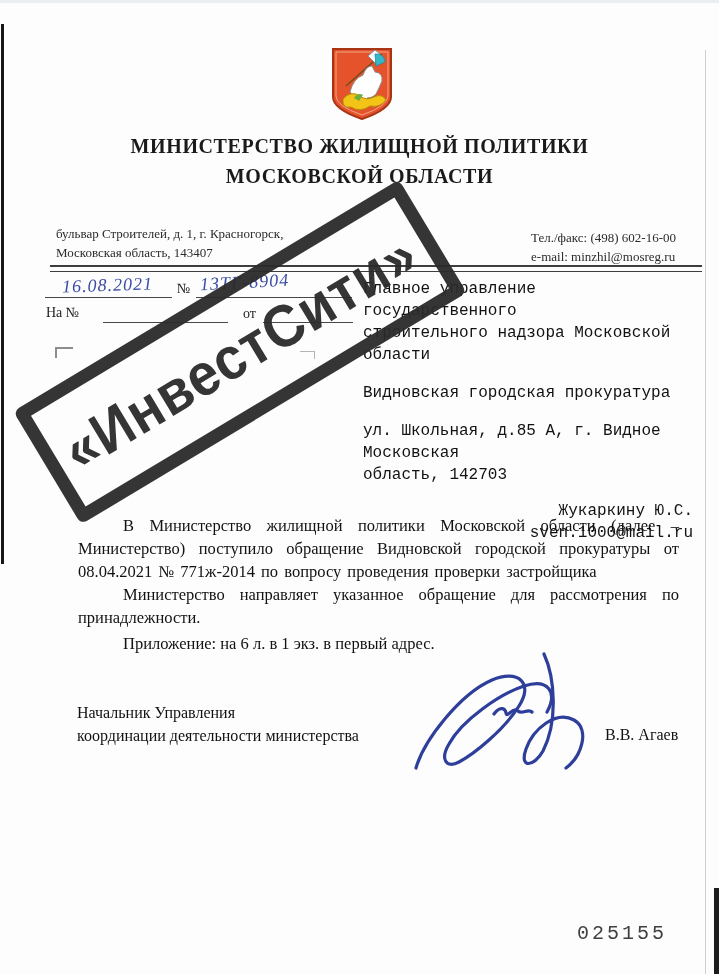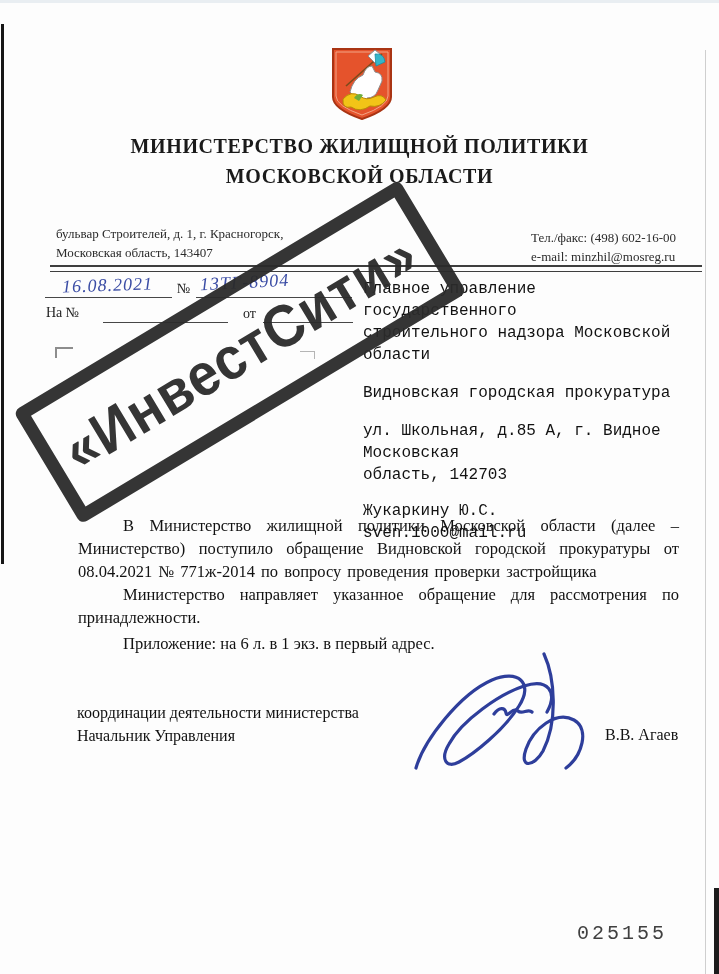--- a/index.html
+++ b/index.html
@@ -128,35 +128,35 @@
   <div class="recipient">
     <div class="grp">
       <div>Главное управление государственного</div>
       <div>строительного надзора Московской области</div>
     </div>
     <div class="grp">Видновская городская прокуратура</div>
     <div class="grp">
       <div>ул. Школьная, д.85 А, г. Видное Московская</div>
       <div>область, 142703</div>
     </div>
-    <div class="grp" style="margin-top:-2px;">
+    <div class="grp" style="margin-top:-2px;text-align:right;">
       <div>Жукаркину Ю.С.</div>
       <div>sven.1000@mail.ru</div>
     </div>
   </div>
 
   <div class="body-text">
     <p>В Министерство жилищной политики Московской области (далее – Министерство) поступило обращение Видновской городской прокуратуры от 08.04.2021 № 771ж-2014 по вопросу проведения проверки застройщика</p>
     <p>Министерство направляет указанное обращение для рассмотрения по принадлежности.</p>
   </div>
   <div class="attachment">Приложение: на 6 л. в 1 экз. в первый адрес.</div>
 
   <div class="sig-post">
+    <div>Начальник Управления</div>
     <div>координации деятельности министерства</div>
-    <div>Начальник Управления</div>
   </div>
   <div class="sig-ink">
     <svg width="215" height="145" viewBox="0 0 215 145">
       <g fill="none" stroke="#2e3e9b" stroke-width="3.2" stroke-linecap="round">
         <path d="M18,120 C26,92 62,46 94,32 C120,21 136,35 121,58 C106,82 76,106 61,114 C48,121 42,111 51,96 C64,72 102,46 126,38 C150,30 160,44 149,64"></path>
         <path d="M96,66 C101,59 107,59 108,65 C109,71 115,58 120,63 C124,67 130,60 134,64"></path>
         <path d="M146,6 C157,30 160,74 145,103 C136,119 121,121 128,101 C135,81 158,62 176,72 C192,81 184,108 168,120"></path>
       </g>
     </svg>
   </div>

